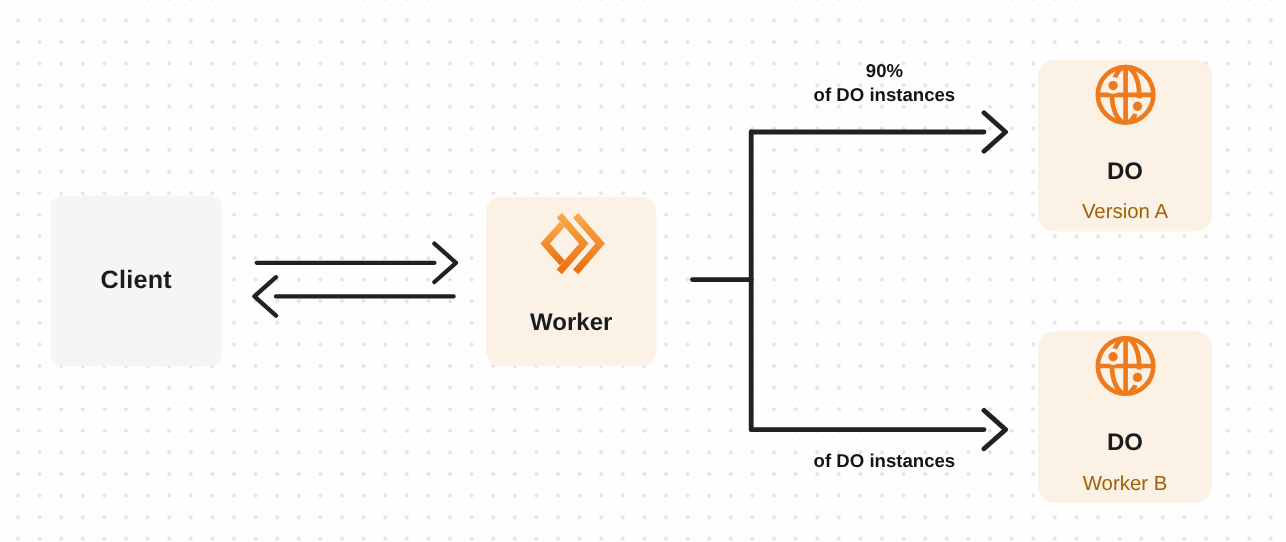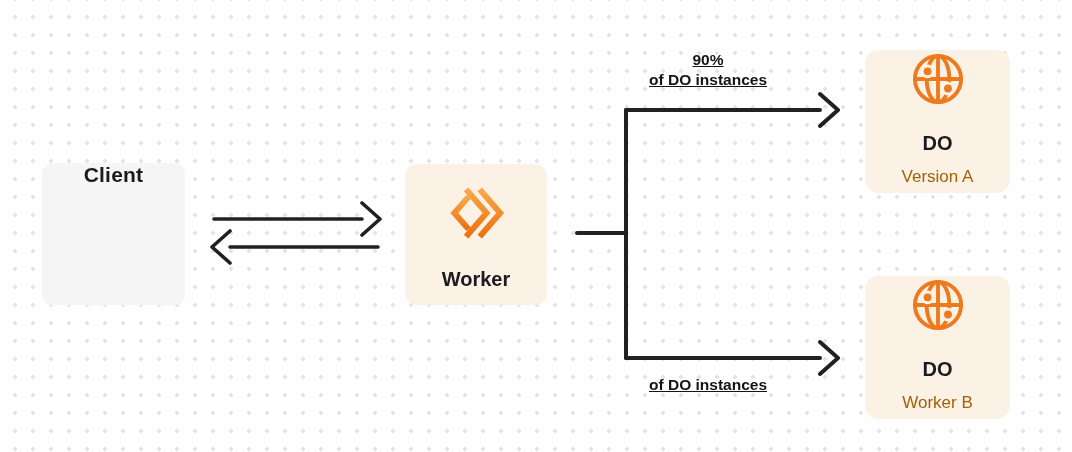--- a/index.html
+++ b/index.html
@@ -13,41 +13,42 @@
     border-radius:10px;
     overflow:hidden;
     font-family:"Liberation Sans", sans-serif;
     color:#1a1b1e;
   }
   svg.edges{position:absolute;left:0;top:0;width:1072px;height:452px;}
   .node{position:absolute;display:flex;flex-direction:column;align-items:center;box-sizing:border-box;}
   .client-box{
     left:42px;top:163px;width:143px;height:142px;
     background:#f5f5f6;border-radius:10px;
+    justify-content:center;
   }
   .client-label{font-size:21px;font-weight:700;letter-spacing:.2px;}
   .worker-box{
     left:405px;top:164px;width:142px;height:141px;
     background:#fbf1e5;border-radius:12px;
-    padding-top:21px;
+    padding-top:11px;
   }
   .worker-icon{width:62px;height:56px;}
   .worker-label{margin-top:27px;font-size:20px;font-weight:700;line-height:22px;}
   .do-box{
     left:865px;width:145px;height:143px;
     background:#fbf1e5;border-radius:14px;
   }
   .do-a{top:50px;}
   .do-b{top:276px;}
   .globe-icon{width:58px;height:58px;}
   .do-title{margin-top:24px;font-size:20px;font-weight:700;line-height:22px;}
   .do-version{margin-top:12px;font-size:17px;font-weight:400;line-height:22px;color:#a16207;text-align:right;}
   .pct-label{
-    position:absolute;left:588px;width:240px;text-align:center;
-    font-size:15.5px;font-weight:600;line-height:20px;color:#131417;text-decoration:underline;
+    position:absolute;left:617px;width:240px;text-align:center;
+    font-size:15.5px;font-weight:600;line-height:20px;color:#131417;
   }
   .pct-top{top:50px;}
   .pct-bottom{top:375px;}
 </style>
 </head>
 <body>
 
 <div class="canvas">
 
   <svg class="edges" viewBox="0 0 1072 452" xmlns="http://www.w3.org/2000/svg">

